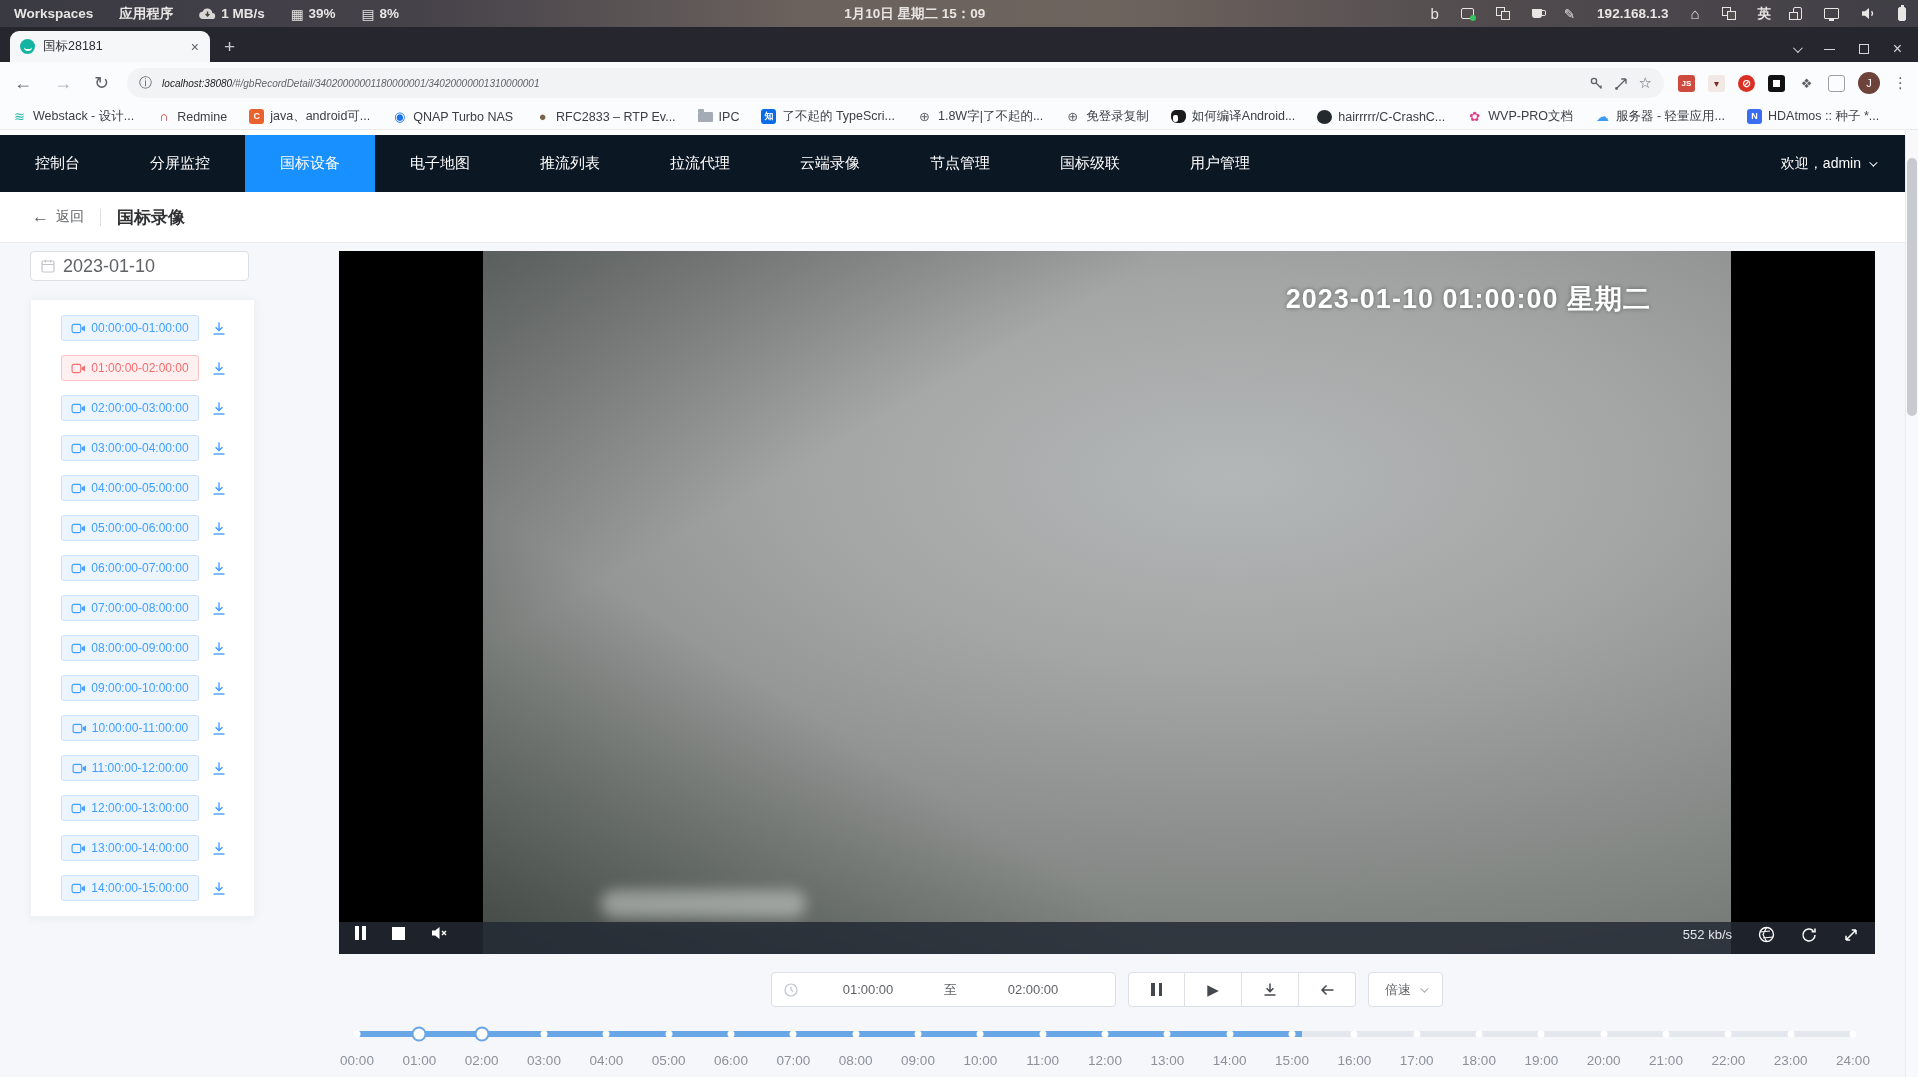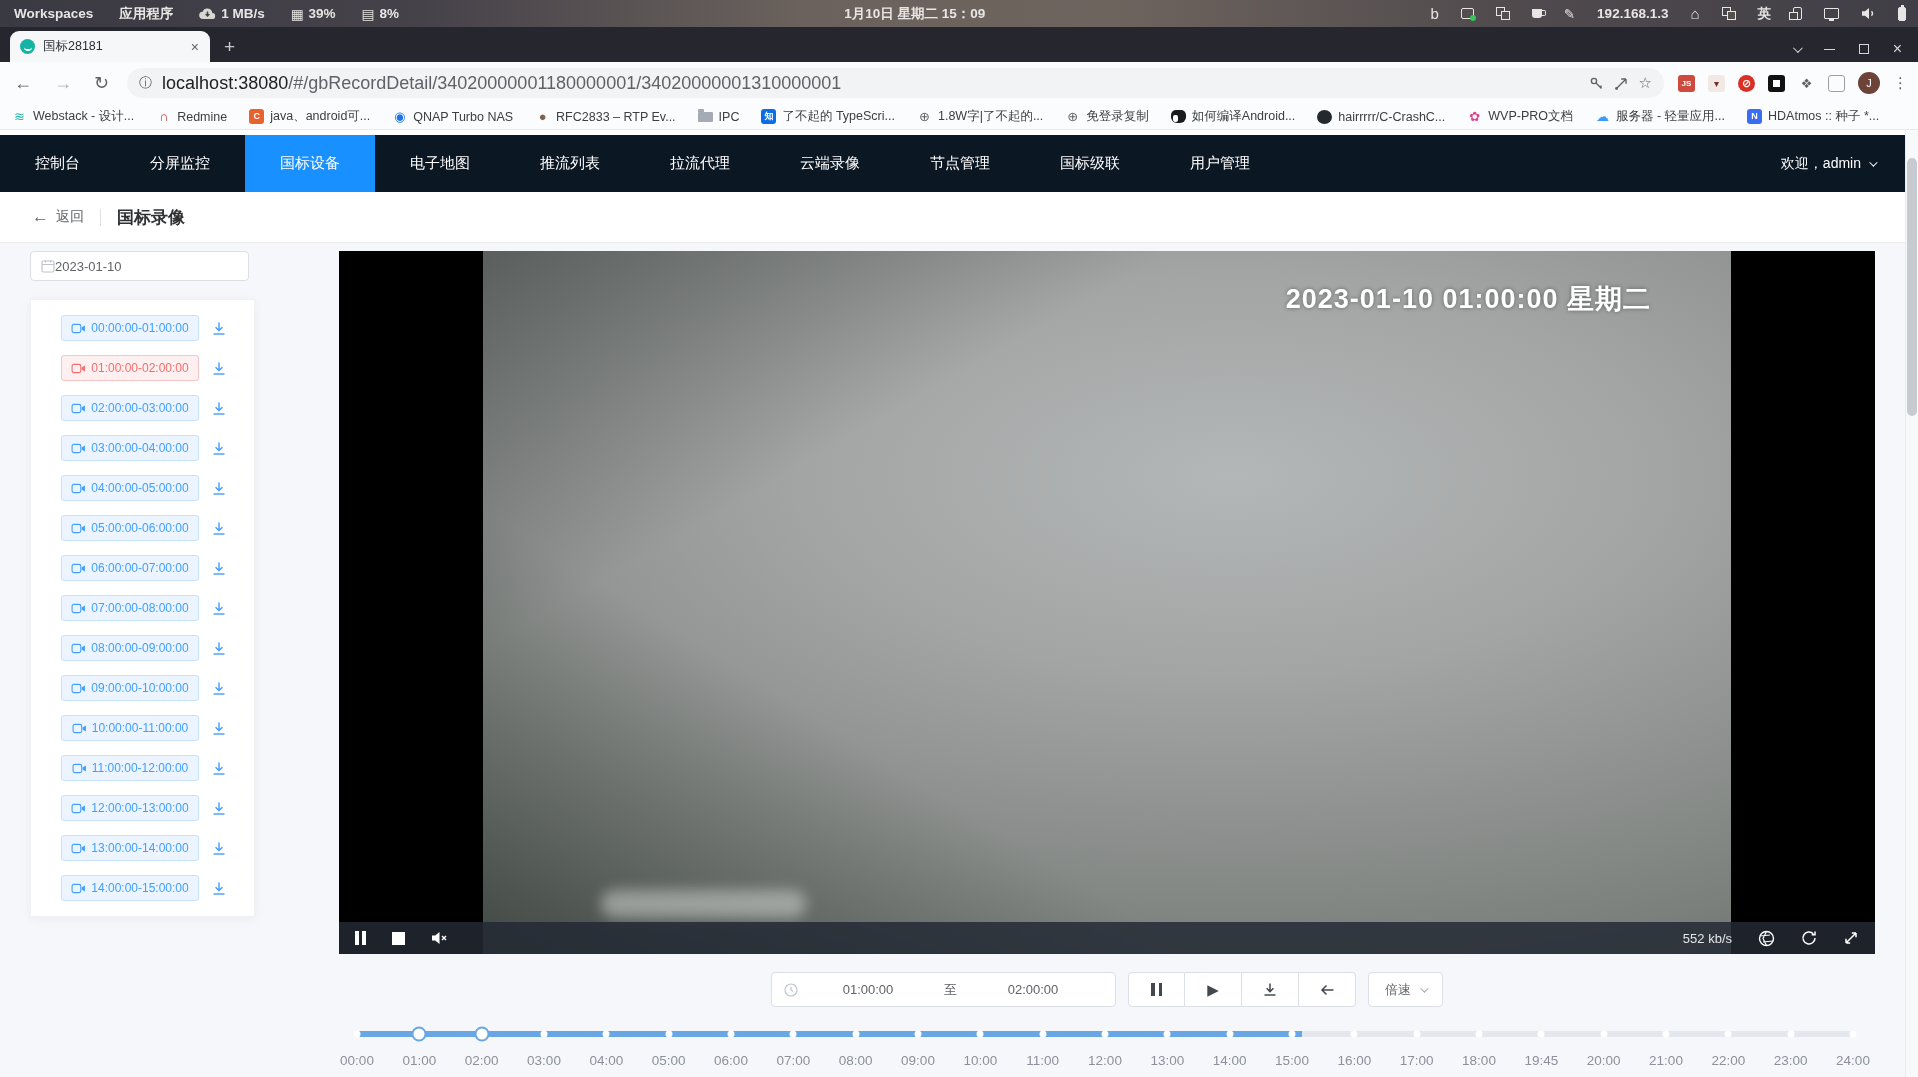--- a/index.html
+++ b/index.html
@@ -45,21 +45,21 @@
   .chev { width:7px; height:7px; border-right:1.7px solid currentColor; border-bottom:1.7px solid currentColor; display:inline-block; transform:rotate(45deg) translateY(-2px); }
   .wc-min { width:11px; border-top:1.7px solid currentColor; display:inline-block; }
   .wc-restore { width:10px; height:10px; border:1.5px solid currentColor; display:inline-block; }
   .wc-close { font-size:16px; line-height:10px; }
 
   
   .urlbar { height:42px; flex:0 0 42px; background:#fbfcfd; display:flex; align-items:center; padding:0 10px; gap:14px; }
   .nav-arrow { font-size:18px; color:#5f6368; padding:0 4px; }
   .nav-arrow.disabled { color:#aeb3b9; }
   .url-pill { flex:1; height:30px; background:#f1f3f4; border-radius:15px; display:flex; align-items:center; padding:0 12px; gap:10px; color:#5f6368; min-width:0; }
-  .url-text { flex:1; white-space:nowrap; overflow:hidden; font-size:18px; }
+  .url-text { flex:1; white-space:nowrap; overflow:hidden; font-size:10px;font-style:italic; }
   .url-text .host { color:#202124; }
   .url-text .path { color:#5f6368; }
   .pill-ico { flex:0 0 auto; color:#5f6368; }
   .ext-ico { width:17px; height:17px; border-radius:3px; display:flex; align-items:center; justify-content:center; font-size:8px; font-weight:bold; color:#fff; flex:0 0 17px; }
   .ext-strip { display:flex; align-items:center; gap:13px; }
   .inner-sq { width:7px; height:7px; background:#fff; }
   .avatar { width:22px; height:22px; border-radius:50%; background:#6d4339; color:#fff; display:flex; align-items:center; justify-content:center; font-size:11px; }
   .kebab { color:#5f6368; font-size:15px; letter-spacing:0; }
 
   
@@ -84,21 +84,21 @@
   .nav-welcome .chev { width:6px; height:6px; border-width:1.4px; }
 
   .breadcrumb { height:51px; background:#fff; border-bottom:1px solid #ececee; display:flex; align-items:center; padding-left:32px; }
   .back-arrow { font-size:17px; color:#606266; }
   .back-label { font-size:14px; color:#606266; margin-left:7px; cursor:pointer; }
   .bc-divider { width:1px; height:17px; background:#dcdfe6; margin:0 16px; }
   .page-title { font-size:17px; font-weight:bold; color:#303133; }
 
   .content { flex:1; display:flex; }
   .sidebar { width:225px; margin-left:30px; padding-top:8px; }
-  .date-input { width:219px; height:30px; background:#fff; border:1px solid #dcdfe6; border-radius:4px; display:flex; align-items:center; padding:0 10px; color:#606266; font-size:13px; cursor:text; }
+  .date-input { width:219px; height:30px; background:#fff; border:1px solid #dcdfe6; border-radius:4px; display:flex; align-items:center; padding:0 10px; gap:8px; color:#606266; font-size:18px; cursor:text; }
   .cal-ico { color:#c0c4cc; }
   .rec-panel { margin-top:18px; background:#fff; border:1px solid #f0f1f4; box-shadow:0 2px 10px rgba(0,0,0,.05); padding:8px 0; }
   .rec-row { height:40px; display:flex; align-items:center; padding-left:30px; }
   .rec-pill { width:138px; height:26px; border-radius:3px; display:flex; align-items:center; justify-content:center; gap:5px;
     background:#ecf5ff; border:1px solid #c6e2ff; color:var(--primary); font-size:12px; cursor:pointer; font-family:inherit; }
   .rec-row[data-state="selected"] .rec-pill { background:#fef0f0; border-color:#fbc4c4; color:var(--danger); }
   .rec-download { margin-left:12px; background:none; border:none; color:var(--primary); cursor:pointer; display:flex; align-items:center; }
 
   .main { flex:1; margin-left:84px; margin-right:30px; padding-top:8px; }
 
@@ -106,21 +106,21 @@
   .player { position:relative; height:703px; background:#000; overflow:hidden; }
   .video-frame { position:absolute; top:0; bottom:0; left:144px; width:1248px;
     background:
       radial-gradient(115% 95% at 60% 32%, #b4b7b8 0%, #a2a5a3 30%, #8e918f 52%, #7b807d 72%, #626764 92%, #565b58 100%);
   }
   .video-frame::before { content:""; position:absolute; inset:0;
     background:linear-gradient(150deg, rgba(55,60,58,.55) 0%, rgba(55,60,58,0) 28%),
                linear-gradient(32deg, rgba(42,50,45,.6) 0%, rgba(42,50,45,0) 30%); }
   .osd { position:absolute; top:30px; right:80px; color:#fff; font-size:27px; font-weight:bold; letter-spacing:1px; text-shadow:0 0 4px rgba(0,0,0,.4); }
   .watermark-blur { position:absolute; left:118px; bottom:36px; width:205px; height:28px; background:rgba(208,212,210,.55); border-radius:14px; filter:blur(7px); }
-  .player-bar { position:absolute; left:0; right:0; bottom:0; height:32px; background:rgba(34,41,51,.84); display:flex; align-items:center; padding:12px 16px; }
+  .player-bar { position:absolute; left:0; right:0; bottom:0; height:32px; background:rgba(34,41,51,.84); display:flex; align-items:flex-start; padding:4px 16px; }
   .pb-left { display:flex; align-items:center; gap:26px; }
   .pb-right { margin-left:auto; display:flex; align-items:center; gap:26px; color:#e3e6ea; }
   .pb-btn { display:flex; align-items:center; gap:3px; background:none; border:none; cursor:pointer; color:#fff; padding:0; }
   .pause-bar { width:4px; height:14px; background:#fff; }
   .stop-sq { width:13px; height:13px; background:#fff; display:inline-block; }
   .bitrate { font-size:13px; }
 
   
   .toolbar { margin-top:18px; height:35px; display:flex; justify-content:center; align-items:flex-end; gap:12px; }
   .time-range { width:345px; height:35px; background:#fff; border:1px solid #dcdfe6; border-radius:4px; display:flex; align-items:center; padding:0 12px; color:#606266; font-size:13px; }
@@ -746,21 +746,21 @@
               <span class="tl-label" style="left: 37.5%;">09:00</span>
               <span class="tl-label" style="left: 41.6667%;">10:00</span>
               <span class="tl-label" style="left: 45.8333%;">11:00</span>
               <span class="tl-label" style="left: 50%;">12:00</span>
               <span class="tl-label" style="left: 54.1667%;">13:00</span>
               <span class="tl-label" style="left: 58.3333%;">14:00</span>
               <span class="tl-label" style="left: 62.5%;">15:00</span>
               <span class="tl-label" style="left: 66.6667%;">16:00</span>
               <span class="tl-label" style="left: 70.8333%;">17:00</span>
               <span class="tl-label" style="left: 75%;">18:00</span>
-              <span class="tl-label" style="left: 79.1667%;">19:45</span>
+              <span class="tl-label" style="left: 79.1667%;">19:00</span>
               <span class="tl-label" style="left: 83.3333%;">20:00</span>
               <span class="tl-label" style="left: 87.5%;">21:00</span>
               <span class="tl-label" style="left: 91.6667%;">22:00</span>
               <span class="tl-label" style="left: 95.8333%; text-align: center;">23:00</span>
               <span class="tl-label" style="left: 100%;">24:00</span>
             </div>
         </div>
       </div>
     </div>
 

